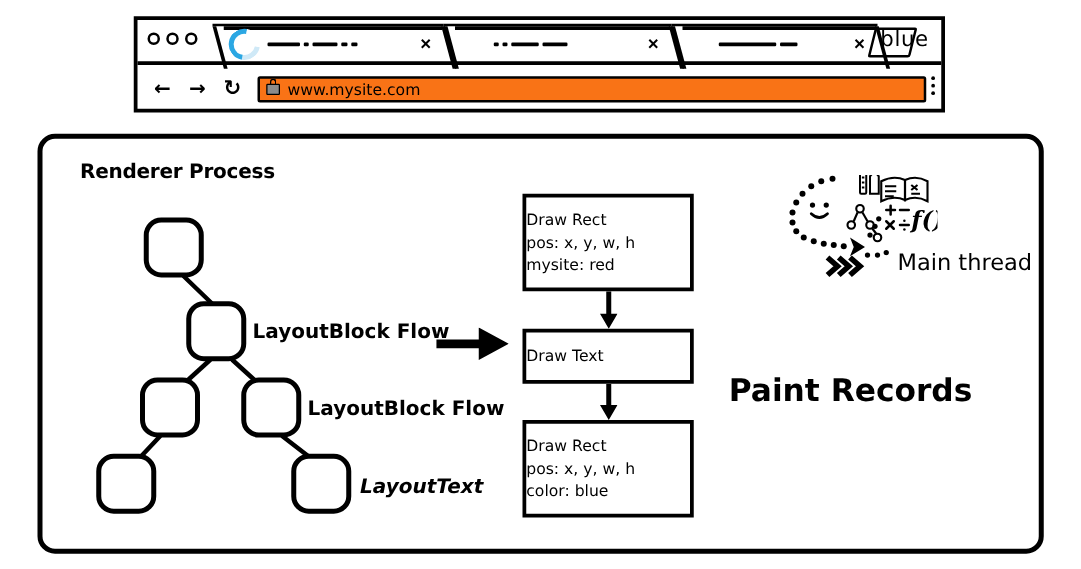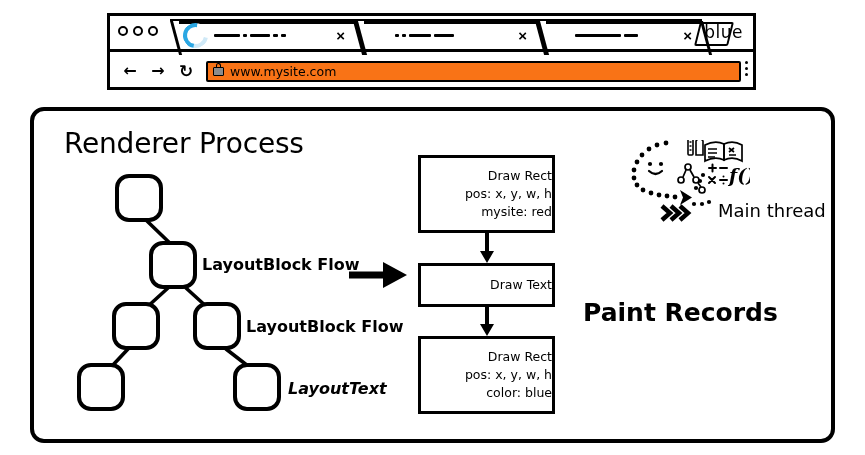--- a/index.html
+++ b/index.html
@@ -212,22 +212,22 @@
     height: 336px;
     border: 4px solid #000;
     border-radius: 14px;
     box-sizing: border-box;
     background: #fff;
   }
   #renderer-title {
     position: absolute;
     left: 30px;
     top: 16px;
-    font-size: 28px;
-    font-weight: normal;
+    font-size: 16px;
+    font-weight: bold;
     letter-spacing: -0.2px;
     font-family: "DejaVu Sans", sans-serif;
   }
   .node {
     position: absolute;
     width: 48px;
     height: 48px;
     border: 4px solid #000;
     border-radius: 14px;
     box-sizing: border-box;
@@ -254,21 +254,21 @@
   }
 
   
   .paint-box {
     position: absolute;
     border: 3.5px solid #000;
     box-sizing: border-box;
     background: #fff;
     display: flex;
     flex-direction: column;
-    align-items: flex-end;
+    align-items: flex-start;
     justify-content: center;
     text-align: center;
     font-size: 12.5px;
     line-height: 1.42;
     font-family: "DejaVu Sans", sans-serif;
   }
   .paint-box .line { display: block; }
   #paint-box-1 { left: 418px; top: 155px; width: 137px; height: 78px; }
   #paint-box-2 { left: 418px; top: 263px; width: 137px; height: 44px; }
   #paint-box-3 { left: 418px; top: 336px; width: 137px; height: 78px; }

